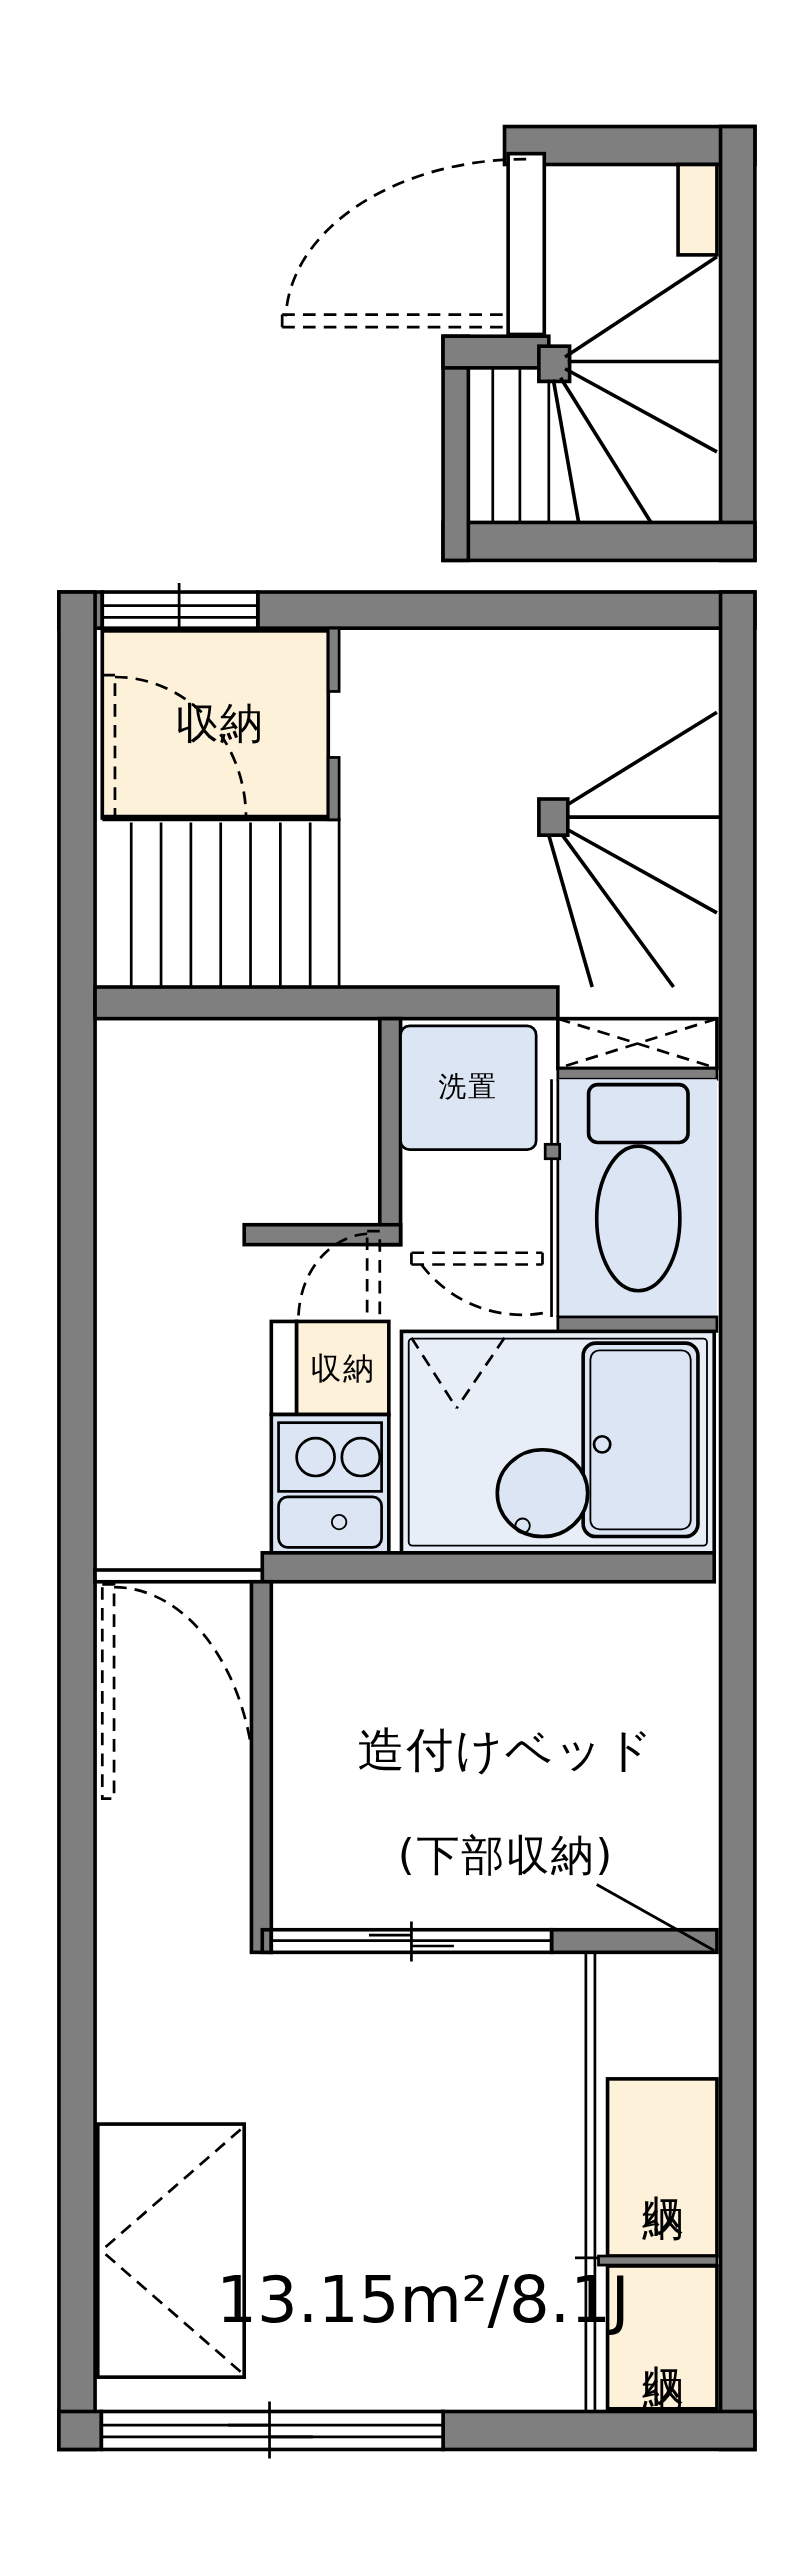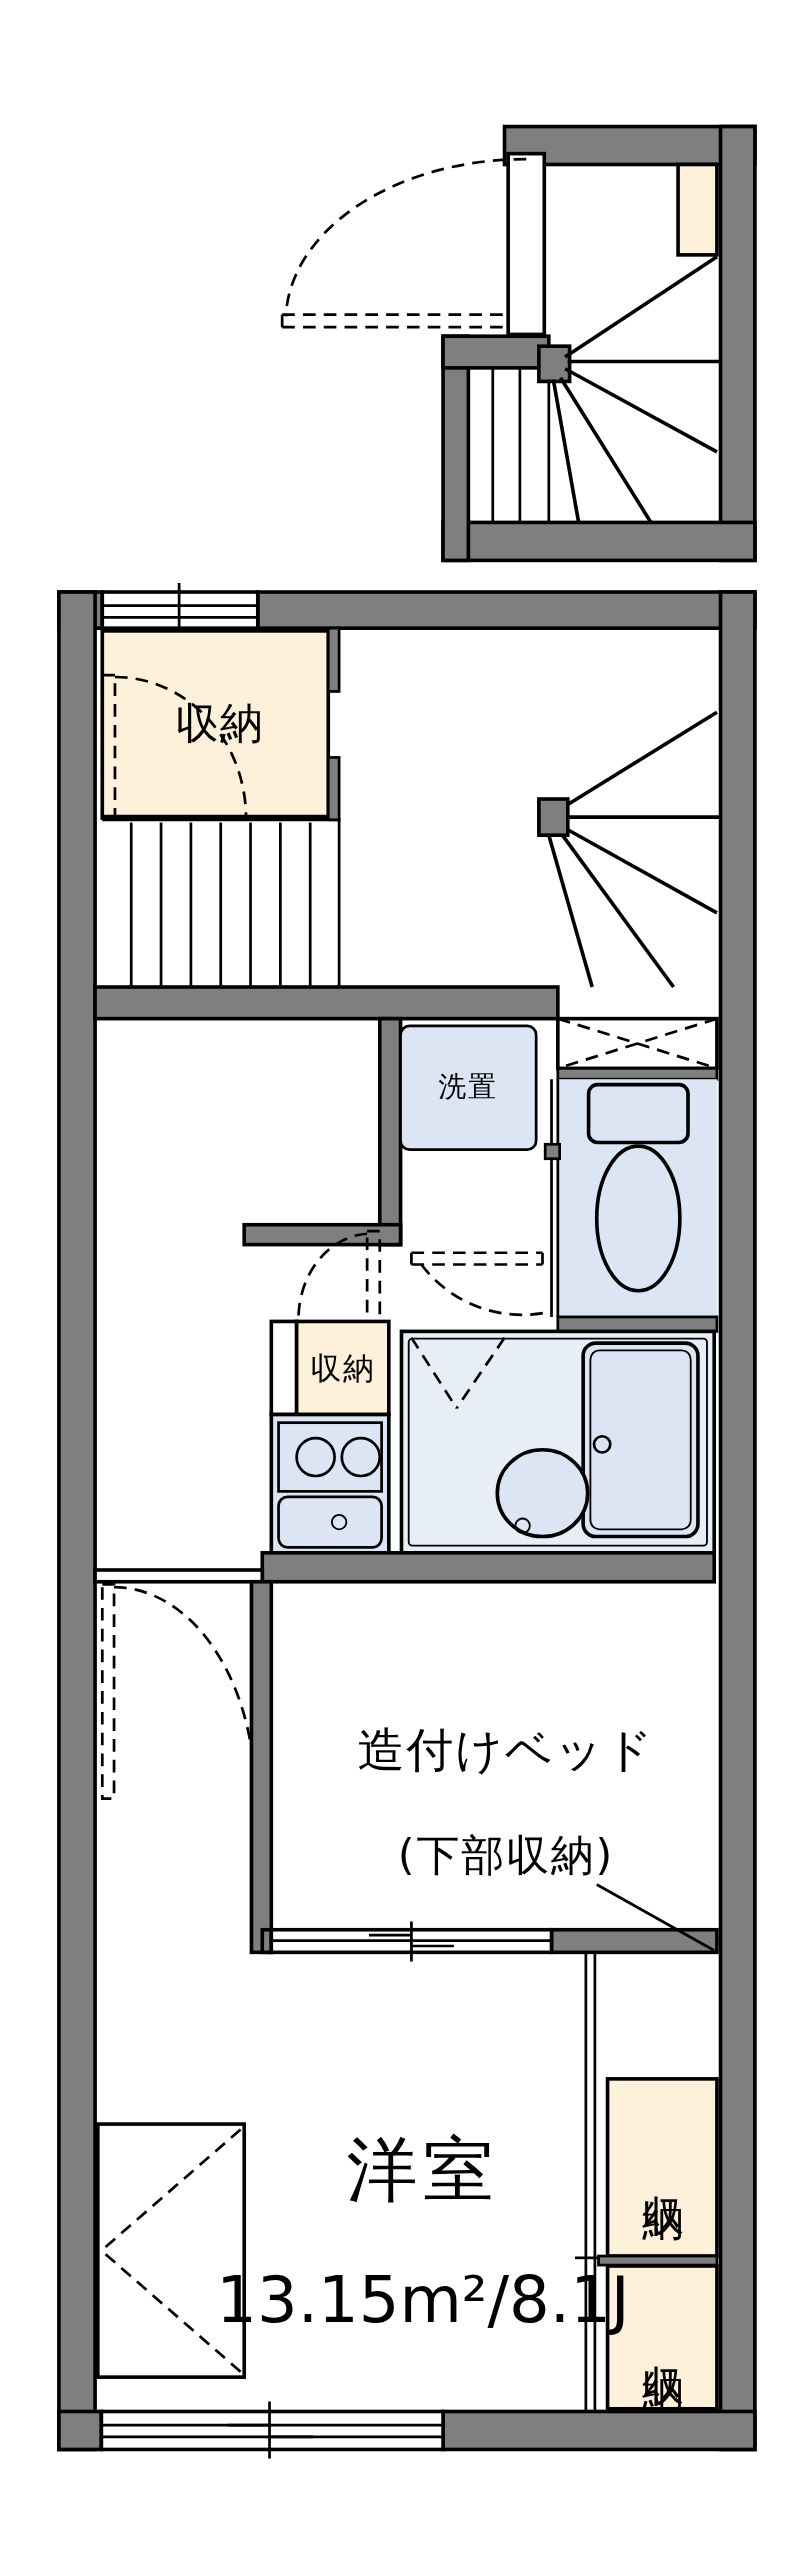--- a/index.html
+++ b/index.html
@@ -208,19 +208,18 @@
       </g>
 
     </g>
   </svg>
 
   <div class="lbl" style="left:220px;top:723px;font-size:43px;">収納</div>
   <div class="lbl" style="left:468px;top:1087px;font-size:28px;">洗置</div>
   <div class="lbl" style="left:343px;top:1368px;font-size:31px;">収納</div>
   <div class="lbl" style="left:506px;top:1749px;font-size:47px;">造付けベッド</div>
   <div class="lbl" style="left:506px;top:1810px;font-size:43px;margin-top:45px;">(下部収納)</div>
-  <div class="lbl" style="left:423px;top:2169px;font-size:71px;letter-spacing:5.4px;">洋室</div>
   <div class="lbl" style="left:423px;top:2300px;font-size:64px;letter-spacing:0;">13.15m²/8.1J</div>
   <div class="lbl vert" style="left:663px;top:2167px;font-size:42px;">収納</div>
   <div class="lbl vert" style="left:663px;top:2337px;font-size:42px;">収納</div>
 
 </div>
 
 
 </body></html>

